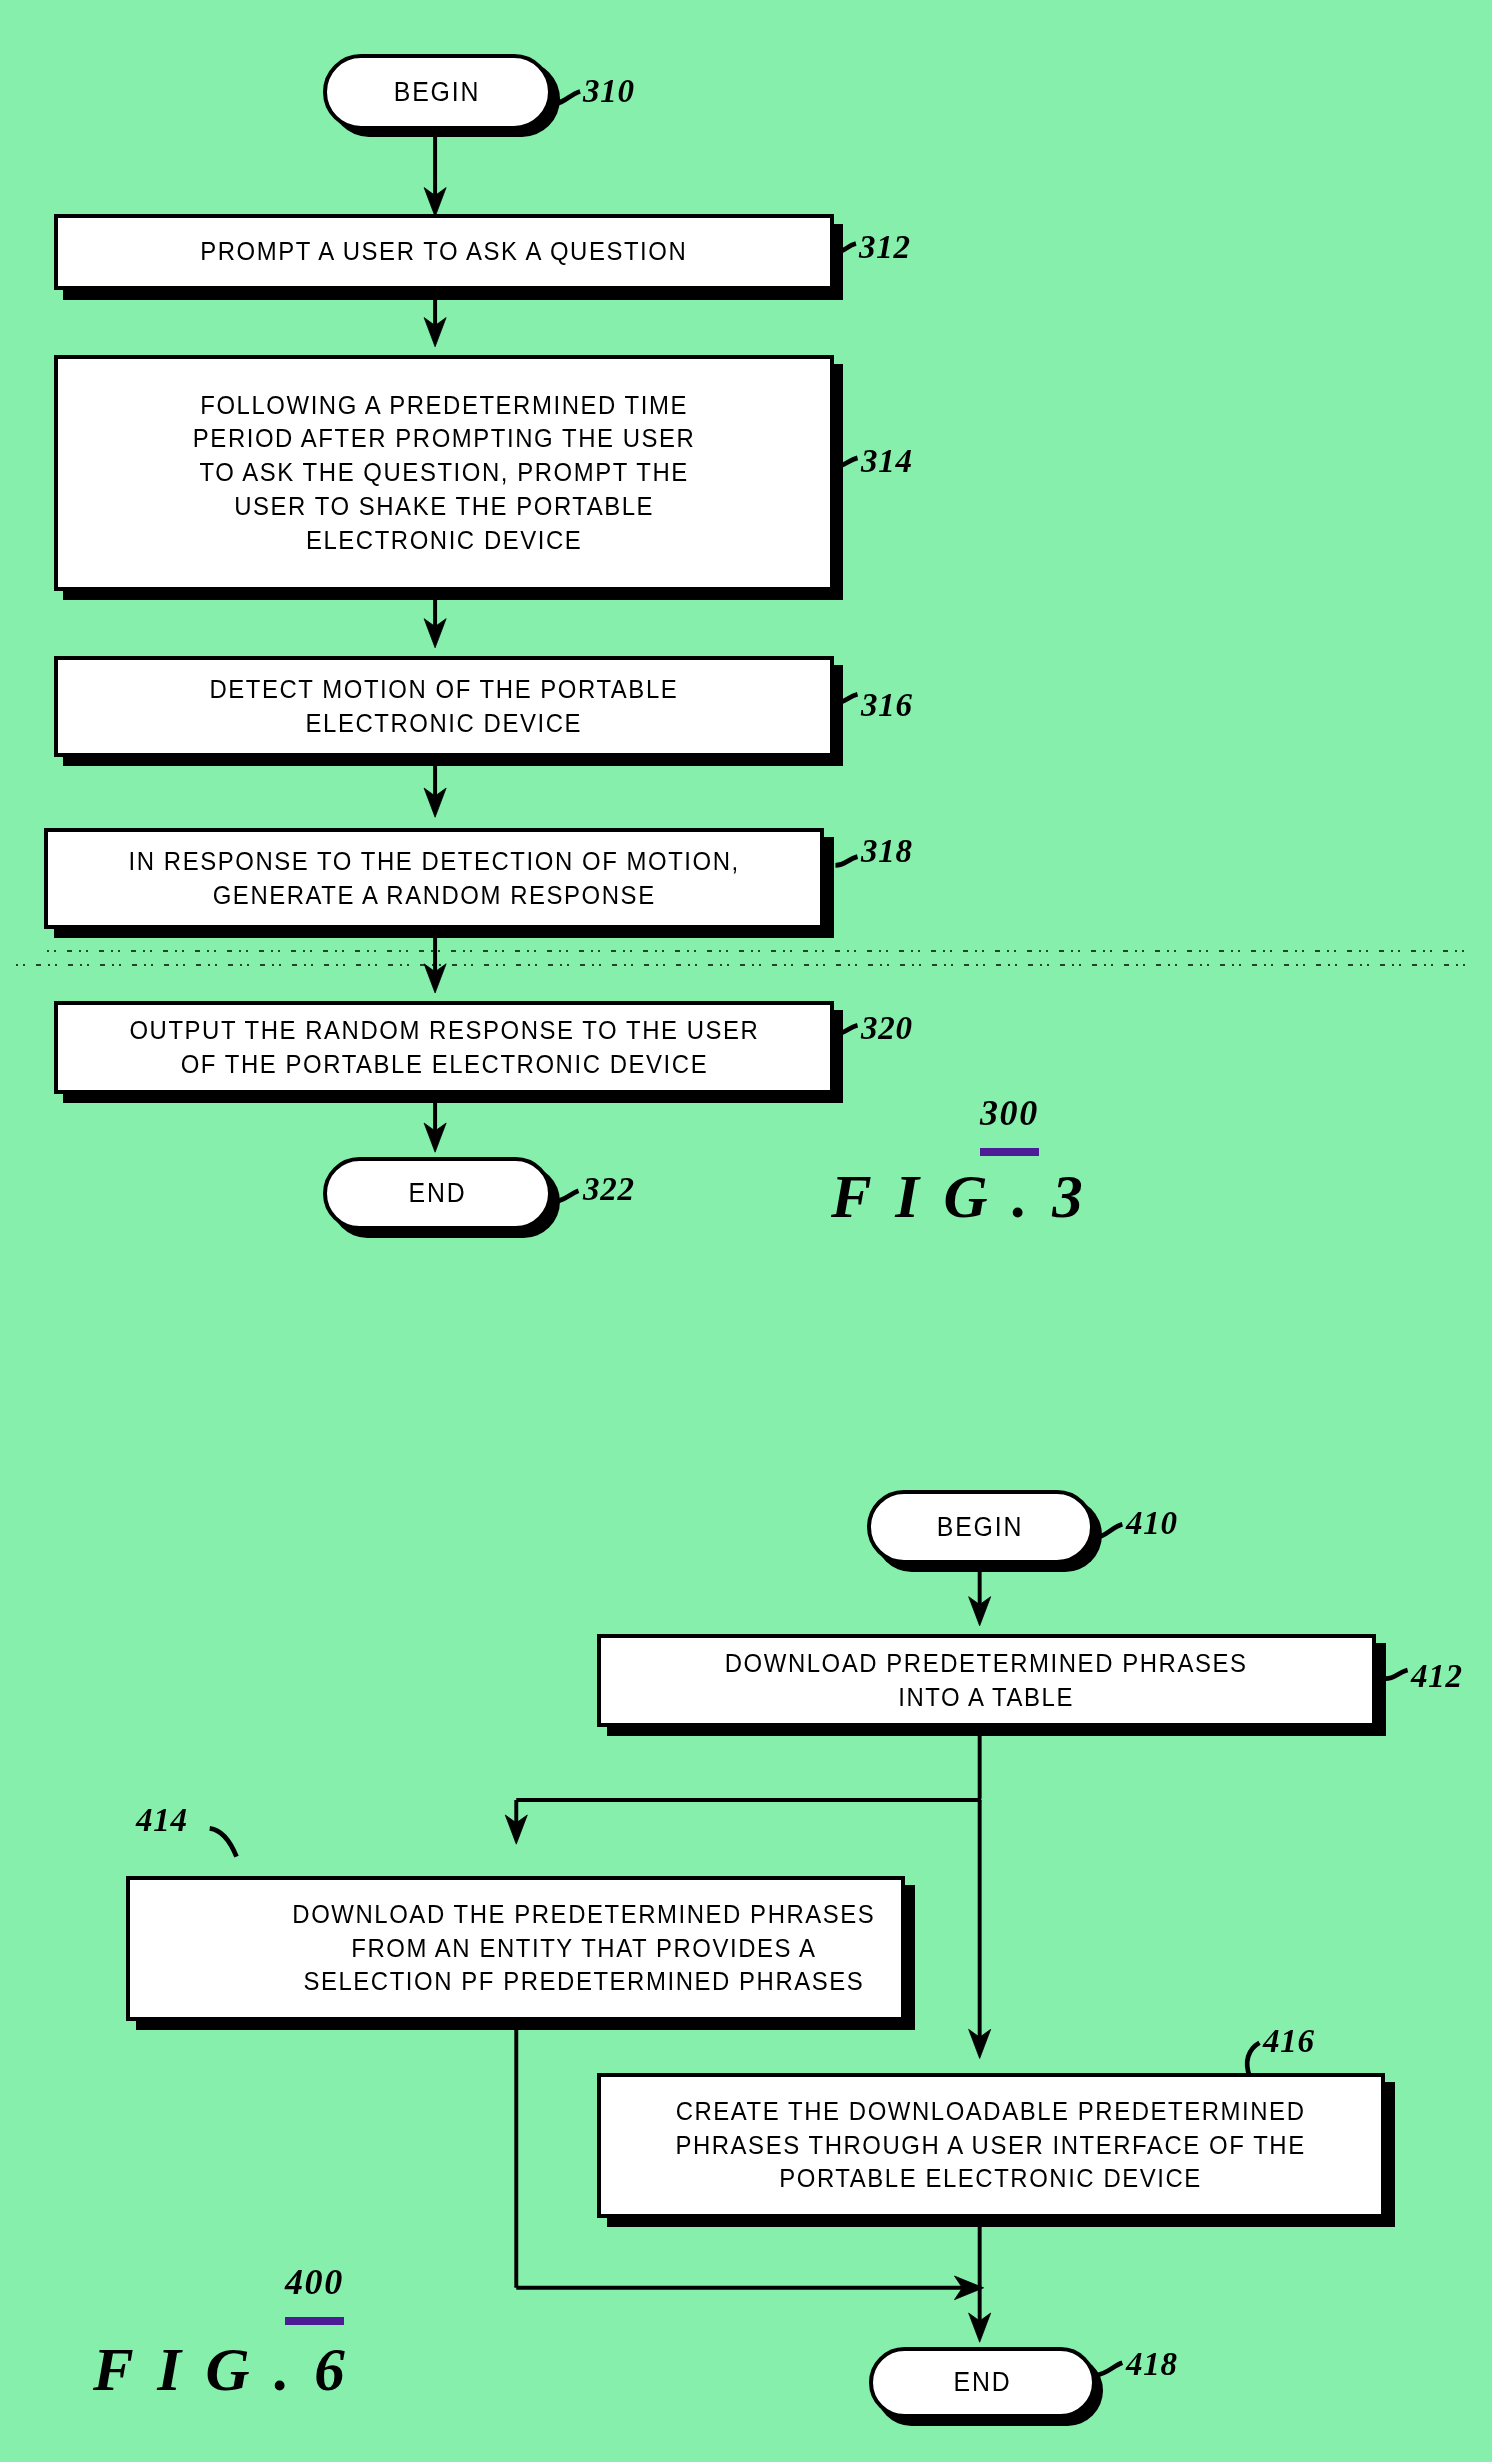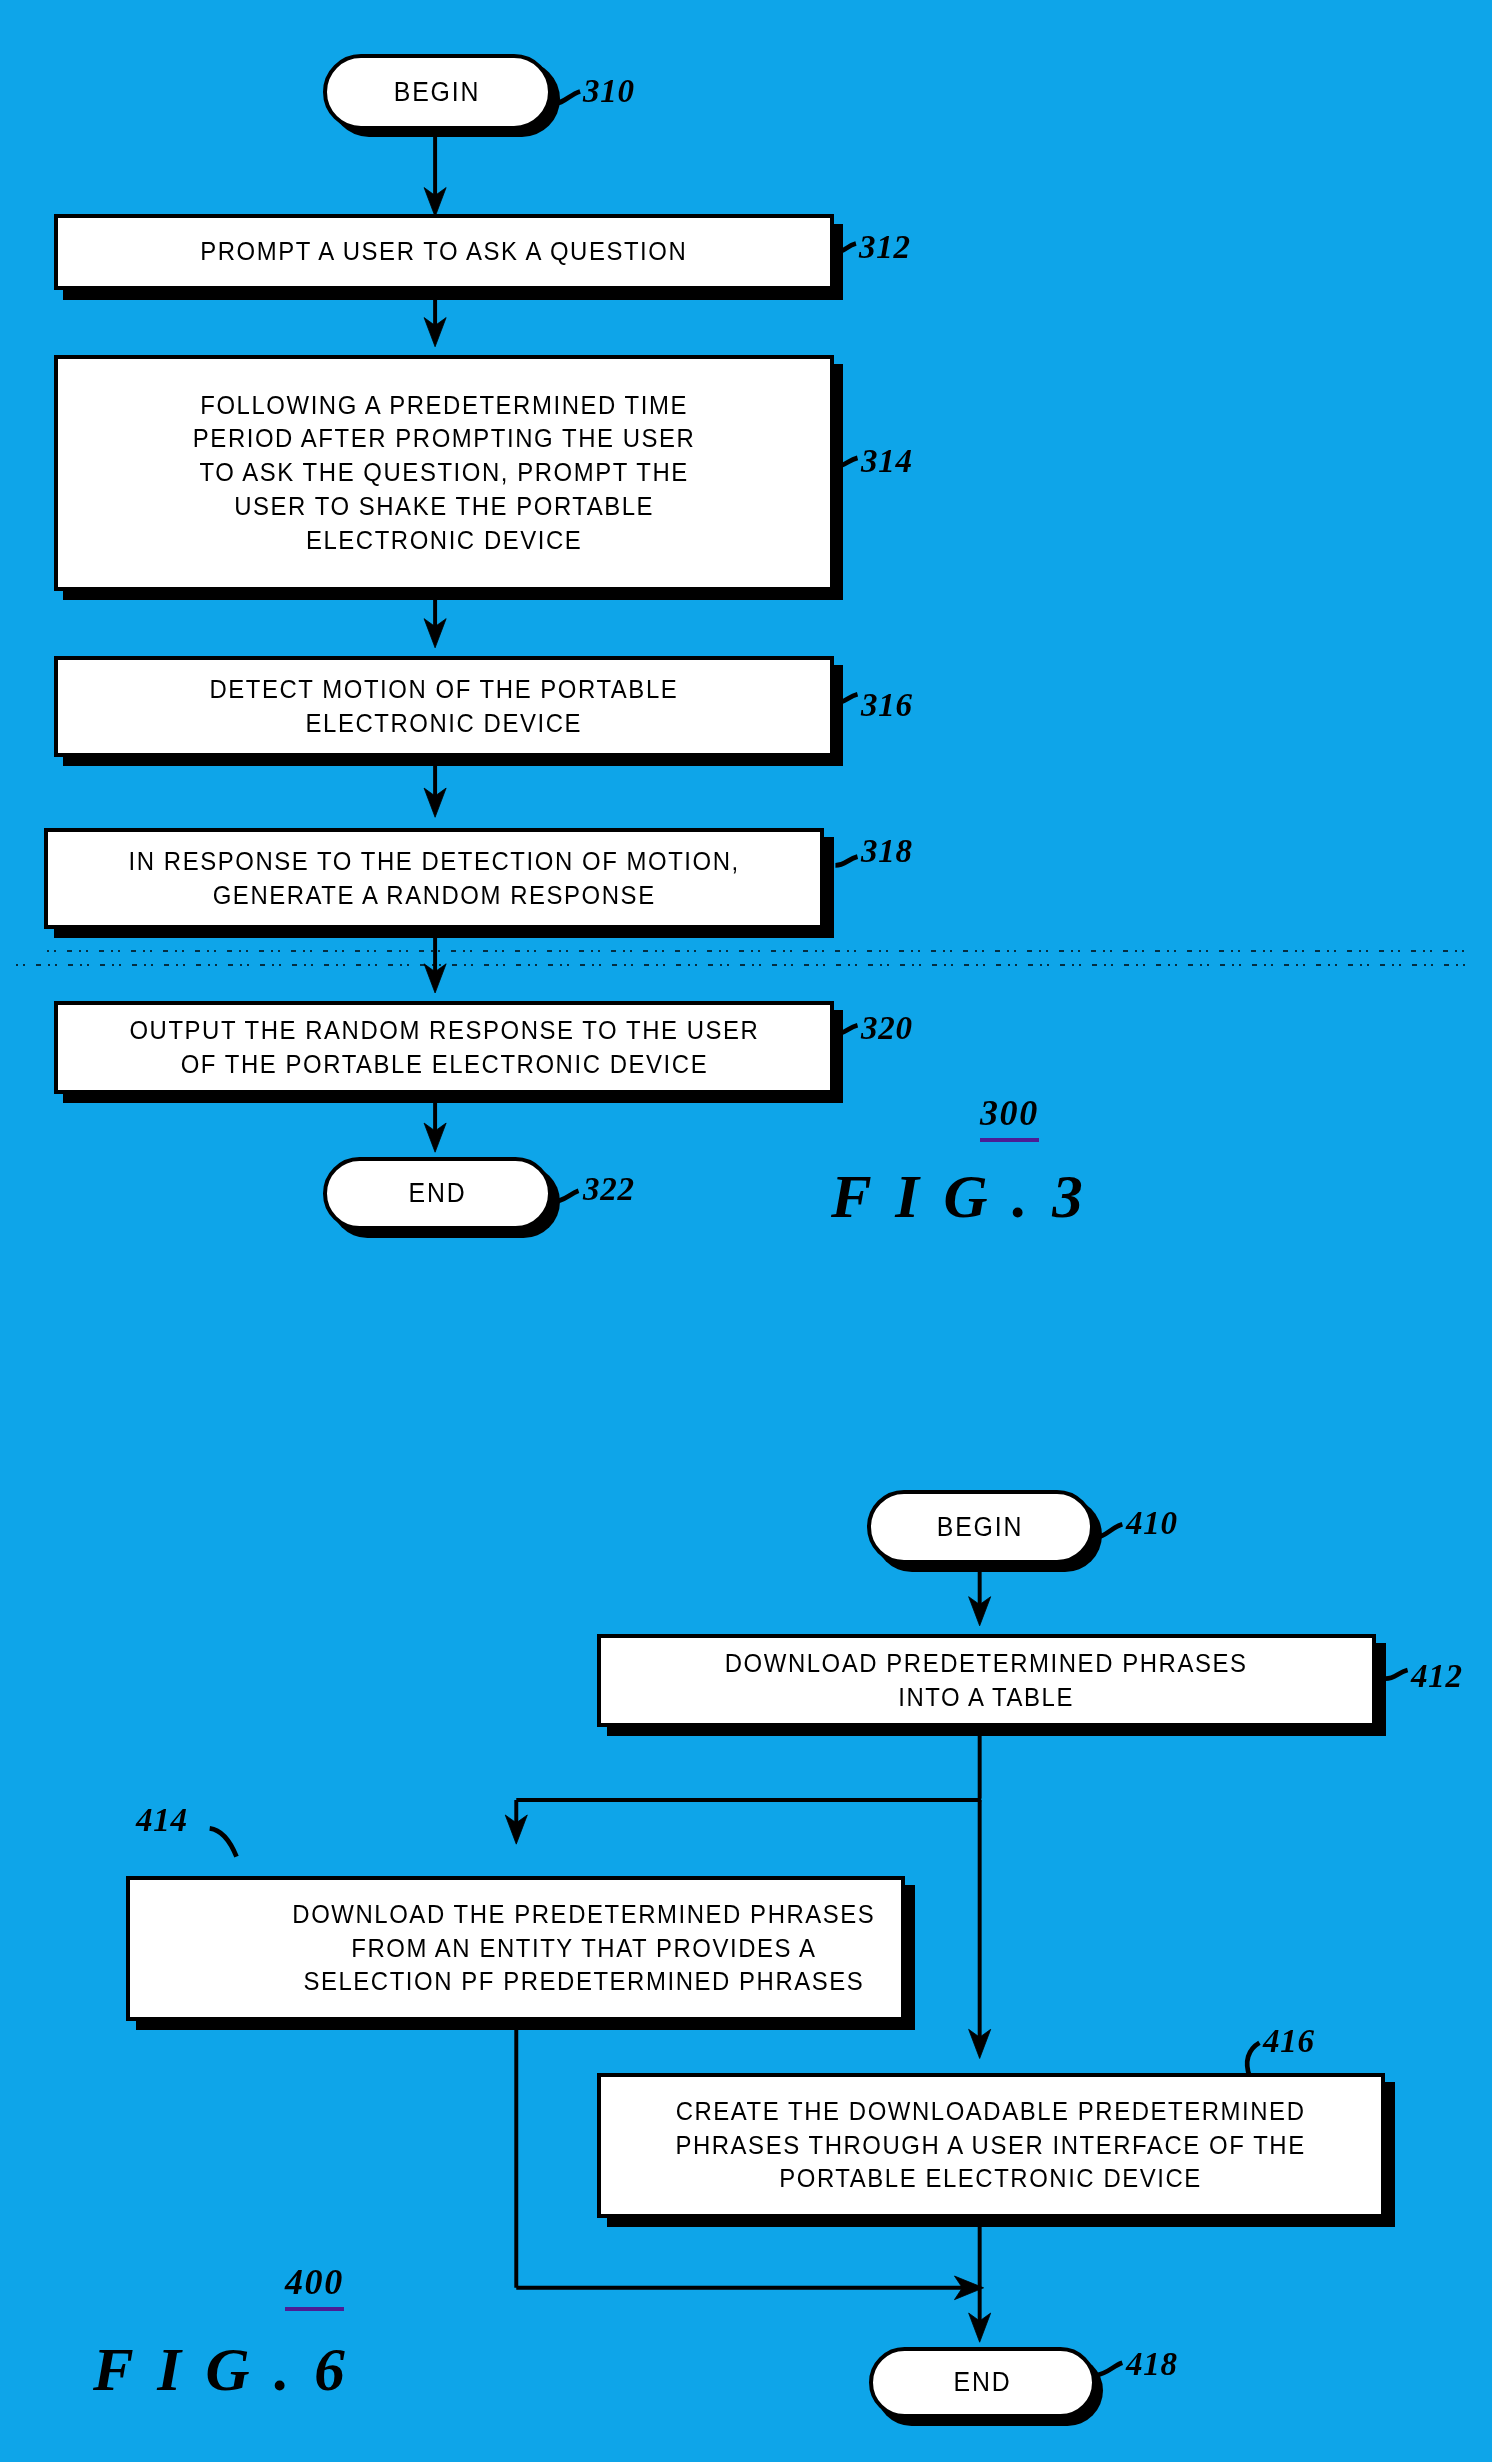--- a/index.html
+++ b/index.html
@@ -7,21 +7,21 @@
     padding: 0;
     background: #ffffff;
   }
   body {
     font-family: "Liberation Sans", sans-serif;
   }
   #page {
     position: relative;
     width: 1492px;
     height: 2462px;
-    background: #0ea5e9;
+    background: #86efac;
     overflow: hidden;
   }
   svg.layer {
     position: absolute;
     left: 0;
     top: 0;
     width: 1492px;
     height: 2462px;
   }
   
@@ -104,22 +104,22 @@
     z-index: 4;
   }
   .fignum {
     position: absolute;
     font-family: "Liberation Serif", serif;
     font-style: italic;
     font-weight: 700;
     font-size: 36px;
     letter-spacing: 1.6px;
     color: #000000;
-    border-bottom: 4px solid #4c1d95;
-    padding-bottom: 4px;
+    border-bottom: 8px solid #4c1d95;
+    padding-bottom: 14px;
     white-space: nowrap;
     z-index: 4;
   }
   
   .artifact {
     position: absolute;
     height: 1.6px;
     z-index: 1;
     background-image: repeating-linear-gradient(
       to right,

